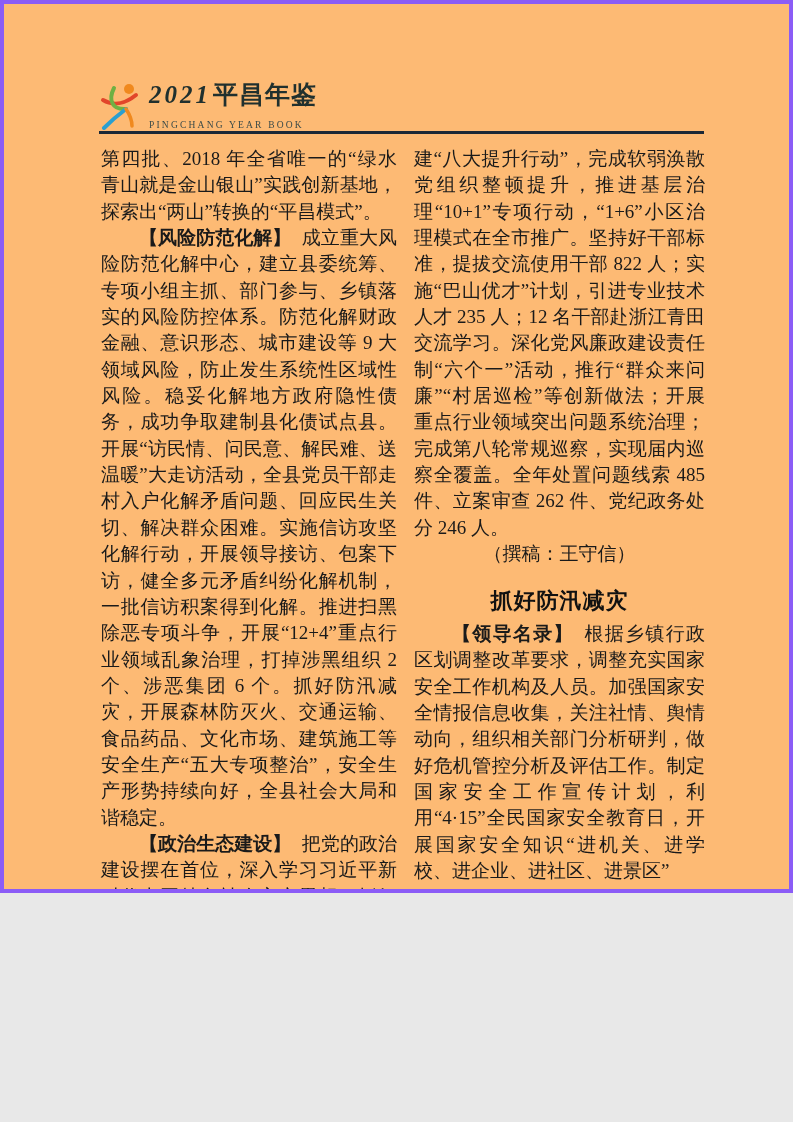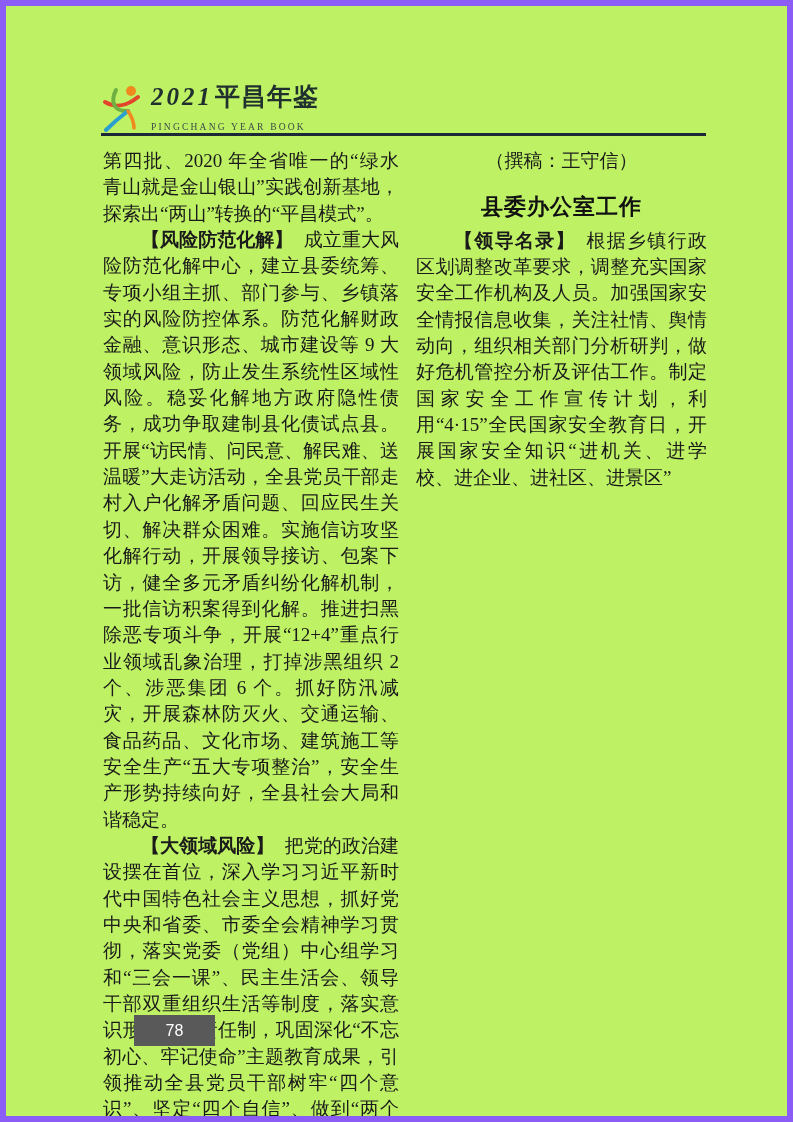--- a/index.html
+++ b/index.html
@@ -1,18 +1,18 @@
 <!DOCTYPE html>
 <html><head>
 <meta charset="utf-8">
 <style>
   html,body{margin:0;padding:0;background:#e8e8e8;}
   .page{
-    position:relative;width:793px;height:1122px;margin:0 auto;
-    background:#bef264;border:6px solid #8b5cf6;box-sizing:border-box;
+    position:relative;width:793px;height:893px;margin:0 auto;
+    background:#fdba74;border:4px solid #8b5cf6;box-sizing:border-box;
     font-family:"Liberation Serif","DejaVu Serif",serif;color:#1a1a1a;
     overflow:hidden;
   }
   
   .header{position:absolute;left:95px;top:76px;width:610px;height:52px;}
   .logo{position:absolute;left:0;top:2px;width:44px;height:48px;}
   .masthead{position:absolute;left:50px;top:2px;}
   .title-cn{
     font-size:25px;line-height:26px;color:#20302e;font-weight:700;
     font-family:"Liberation Serif","DejaVu Serif",serif;letter-spacing:1px;white-space:nowrap;
@@ -60,26 +60,27 @@
       <path d="M27 27 C 31 33, 33 38, 33 44" stroke="#f0891e" fill="none" stroke-width="3.5" stroke-linecap="round"></path>
     </svg>
     <div class="masthead">
       <div class="title-cn"><span class="year">2021</span><span>平昌年鉴</span></div>
       <div class="title-en">PINGCHANG YEAR BOOK</div>
     </div>
   </div>
   <div class="header-rule"></div>
 
   <div class="col col-left">
-    <p>第四批、2020 年全省唯一的“绿水青山就是金山银山”实践创新基地，探索出“两山”转换的“平昌模式”。</p>
+    <p>第四批、2018 年全省唯一的“绿水青山就是金山银山”实践创新基地，探索出“两山”转换的“平昌模式”。</p>
     <p class="indent"><span class="entry-label">【风险防范化解】</span><span>成立重大风险防范化解中心，建立县委统筹、专项小组主抓、部门参与、乡镇落实的风险防控体系。防范化解财政金融、意识形态、城市建设等 9 大领域风险，防止发生系统性区域性风险。稳妥化解地方政府隐性债务，成功争取建制县化债试点县。开展“访民情、问民意、解民难、送温暖”大走访活动，全县党员干部走村入户化解矛盾问题、回应民生关切、解决群众困难。实施信访攻坚化解行动，开展领导接访、包案下访，健全多元矛盾纠纷化解机制，一批信访积案得到化解。推进扫黑除恶专项斗争，开展“12+4”重点行业领域乱象治理，打掉涉黑组织 2 个、涉恶集团 6 个。抓好防汛减灾，开展森林防灭火、交通运输、食品药品、文化市场、建筑施工等安全生产“五大专项整治”，安全生产形势持续向好，全县社会大局和谐稳定。</span></p>
-    <p class="indent"><span class="entry-label">【大领域风险】</span><span>把党的政治建设摆在首位，深入学习习近平新时代中国特色社会主义思想，抓好党中央和省委、市委全会精神学习贯彻，落实党委（党组）中心组学习和“三会一课”、民主生活会、领导干部双重组织生活等制度，落实意识形态工作责任制，巩固深化“不忘初心、牢记使命”主题教育成果，引领推动全县党员干部树牢“四个意识”、坚定“四个自信”、做到“两个维护”。深入推进基层党</span></p>
+    <p class="indent"><span class="entry-label">【政治生态建设】</span><span>把党的政治建设摆在首位，深入学习习近平新时代中国特色社会主义思想，抓好党中央和省委、市委全会精神学习贯彻，落实党委（党组）中心组学习和“三会一课”、民主生活会、领导干部双重组织生活等制度，落实意识形态工作责任制，巩固深化“不忘初心、牢记使命”主题教育成果，引领推动全县党员干部树牢“四个意识”、坚定“四个自信”、做到“两个维护”。深入推进基层党</span></p>
   </div>
 
   <div class="col col-right">
+    <p>建“八大提升行动”，完成软弱涣散党组织整顿提升，推进基层治理“10+1”专项行动，“1+6”小区治理模式在全市推广。坚持好干部标准，提拔交流使用干部 822 人；实施“巴山优才”计划，引进专业技术人才 235 人；12 名干部赴浙江青田交流学习。深化党风廉政建设责任制“六个一”活动，推行“群众来问廉”“村居巡检”等创新做法；开展重点行业领域突出问题系统治理；完成第八轮常规巡察，实现届内巡察全覆盖。全年处置问题线索 485 件、立案审查 262 件、党纪政务处分 246 人。</p>
     <p class="byline">（撰稿：王守信）</p>
-    <p class="section-heading">县委办公室工作</p>
+    <p class="section-heading">抓好防汛减灾</p>
     <p class="indent"><span class="entry-label">【领导名录】</span><span>根据乡镇行政区划调整改革要求，调整充实国家安全工作机构及人员。加强国家安全情报信息收集，关注社情、舆情动向，组织相关部门分析研判，做好危机管控分析及评估工作。制定国家安全工作宣传计划，利用“4·15”全民国家安全教育日，开展国家安全知识“进机关、进学校、进企业、进社区、进景区”</span></p>
   </div>
 
   <div class="page-num">78</div>
 
 </div>
 
 </body></html>

